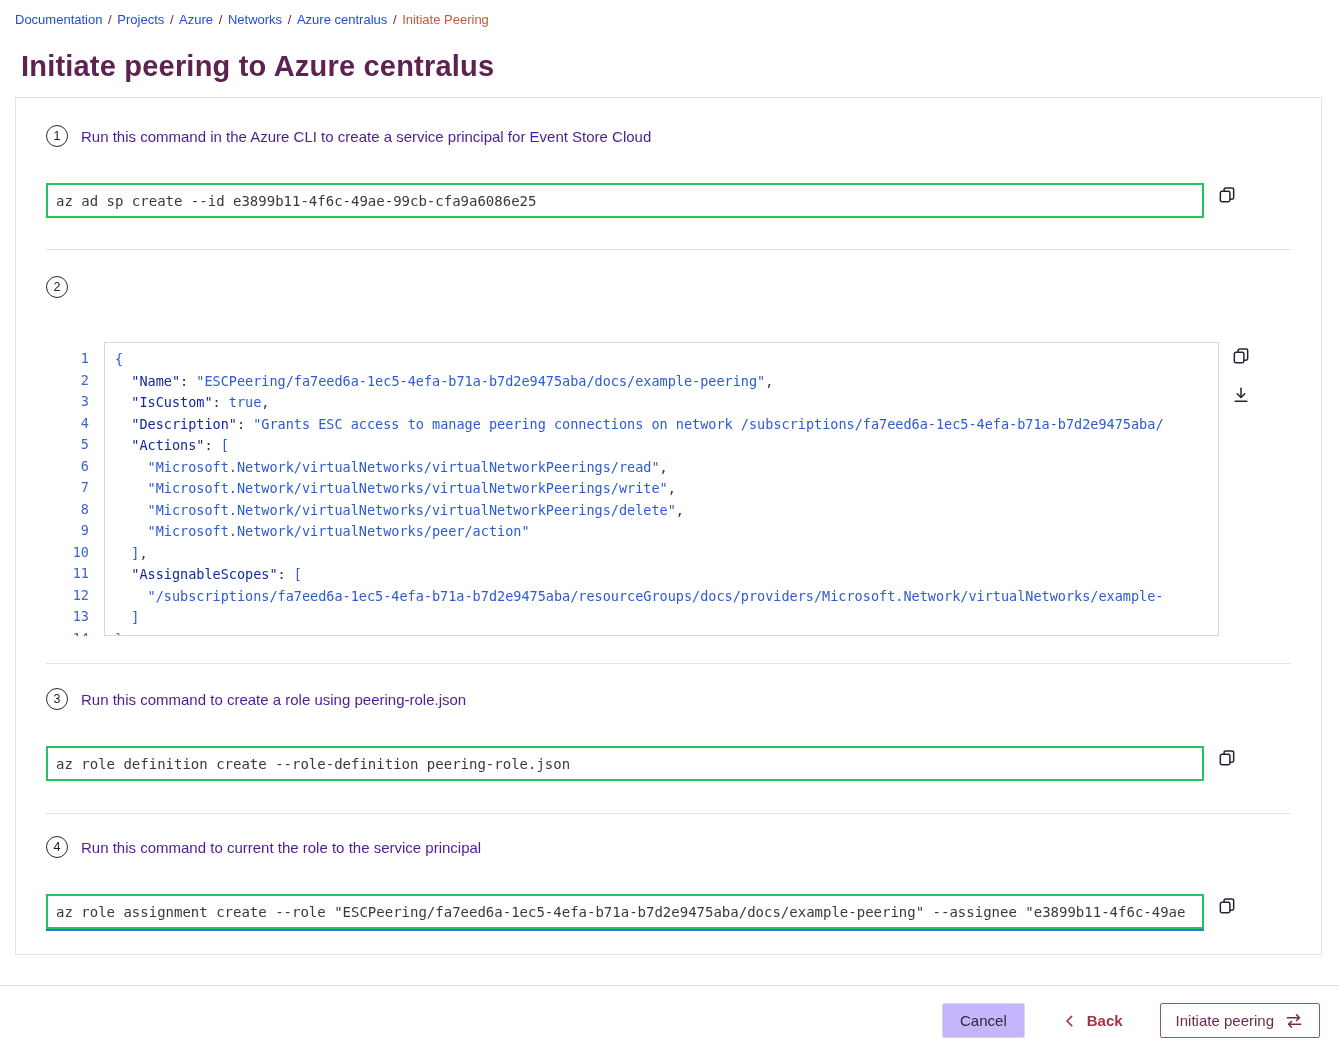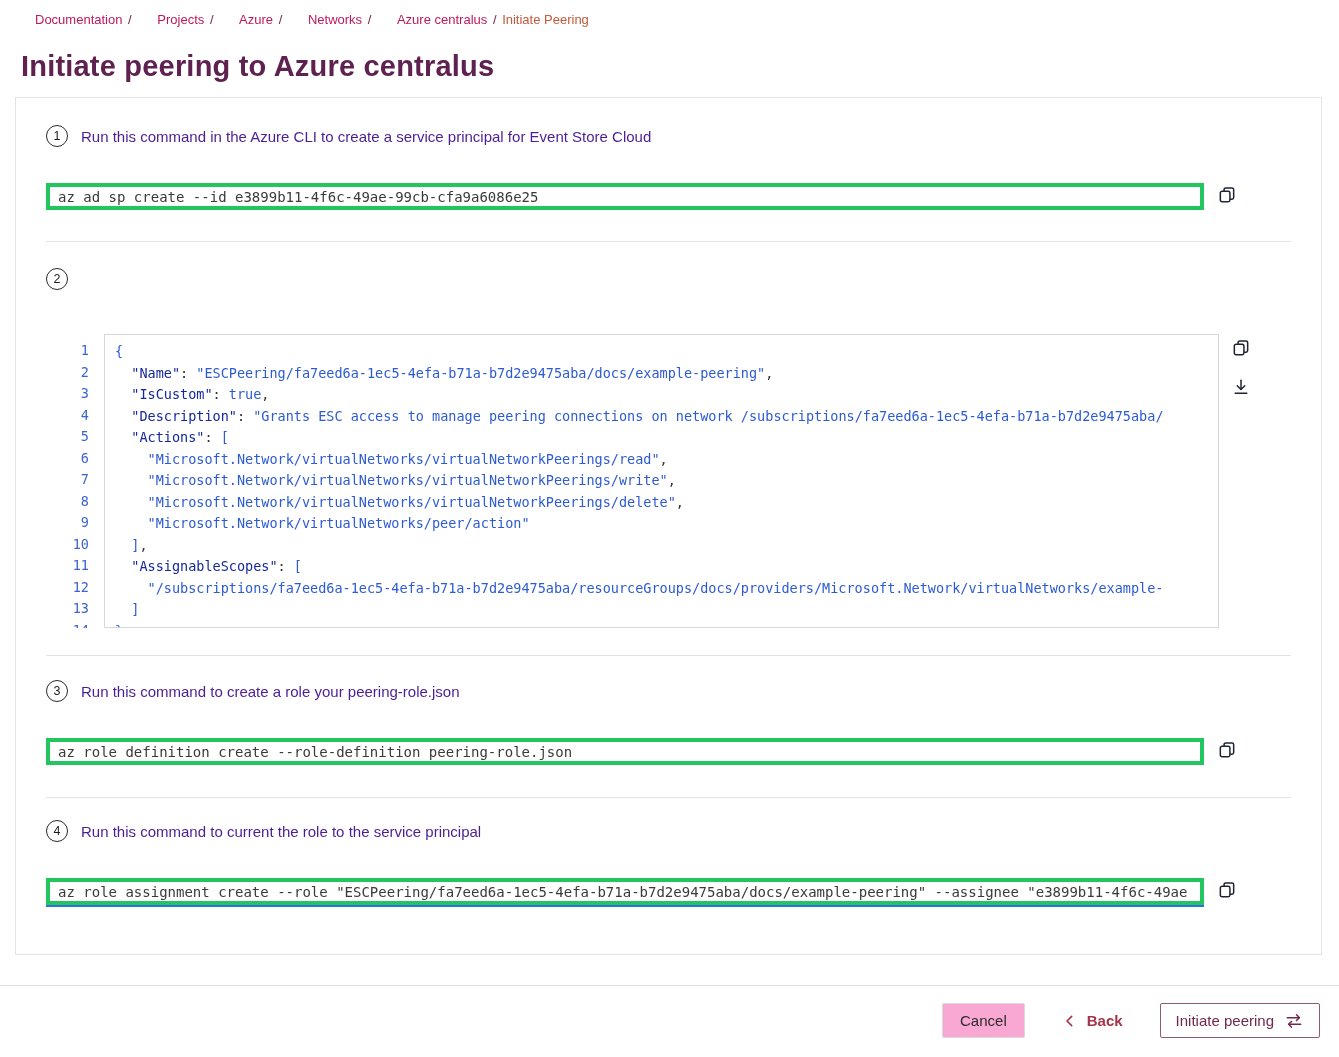--- a/index.html
+++ b/index.html
@@ -5,41 +5,41 @@
   * { box-sizing: border-box; }
   html,body { margin:0; padding:0; }
   body {
     width:1339px; height:1057px; position:relative; overflow:hidden;
     background:#ffffff; color:#1d1d1d;
     font-family:"Liberation Sans", sans-serif;
   }
 
   
   .breadcrumb { position:absolute; top:12px; left:15px; font-size:13px; white-space:nowrap; }
-  .crumb { color:#be185d; text-decoration:none;margin-left:20px; }
+  .crumb { color:#1d4ed8; text-decoration:none; }
   .crumb-sep { color:#7a2045; margin:0 2px; }
   .crumb-current { color:#c05a3c; }
 
   
   .page-title { position:absolute; top:42px; left:13px; margin:8px;
     font-size:29px; font-weight:600; color:#5e2150; letter-spacing:.2px; }
 
   
   .card { position:absolute; top:97px; left:15px; width:1307px; height:858px;
     border:1px solid #e3e3e3; background:#fff; padding:0 30px; }
 
   .step-head { display:flex; align-items:center; gap:13px; }
   .sh-1 { margin-top:27px; } .sh-2 { margin-top:26px; }
   .sh-3 { margin-top:24px; } .sh-4 { margin-top:22px; }
   .step-circle { width:22px; height:22px; border:1px solid #2a2a2a; border-radius:50%;
     display:flex; align-items:center; justify-content:center; font-size:12.5px; flex:none; }
   .step-text { font-size:15px; color:#4c1d95; }
 
   .cmd-row { display:flex; align-items:flex-start; margin-top:36px; }
-  .cmd-input { width:1158px; height:27px; border:4px solid #22c55e; border-radius:0;
+  .cmd-input { width:1158px; height:35px; border:2px solid #22c55e; border-radius:0;
     padding:2px 8px; font-family:"DejaVu Sans Mono", monospace; font-size:14px;
     color:#3a3a3a; background:#fff; outline:none; }
   .cmd-input.focused { box-shadow:0 2px 0 0 #2f6fe8; }
   .icon-btn { background:none; border:none; padding:0; margin-left:13px; cursor:pointer;
     height:24px; display:flex; align-items:center; }
 
   .divider { border-top:1px solid #e3e3e3; }
   .d-1 { margin-top:31px; } .d-2 { margin-top:27px; } .d-3 { margin-top:32px; }
 
   
@@ -55,21 +55,21 @@
   .tok-bool  { color:#2d5bd4; }
   .tok-brace { color:#2d5bd4; }
   .tok-punct { color:#333333; }
   .editor-actions { display:flex; flex-direction:column; gap:15px; margin-left:12px; padding-top:2px; }
 
   
   .footer-divider { position:absolute; top:985px; left:0; width:1339px; border-top:1px solid #e0e0e0; }
   .footer-actions { position:absolute; top:1003px; right:19px; display:flex; align-items:center; gap:27px; }
   .btn { height:35px; display:flex; align-items:center; justify-content:center;
     font-size:15px; cursor:pointer; font-family:inherit; border-radius:2px; }
-  .btn-cancel   { background:#f9a8d4; border:1px solid #d9dadc; color:#2c2c2c; padding:0 17px; }
+  .btn-cancel   { background:#c4b5fd; border:1px solid #d9dadc; color:#2c2c2c; padding:0 17px; }
   .btn-back     { background:#ffffff; border:none; color:#a3354a; padding:0 10px; gap:9px; font-weight:700; }
   .btn-initiate { background:#ffffff; border:1px solid #8c5a74; color:#71284e; padding:0 15px; gap:10px; font-weight:500; }
   .btn svg { display:block; }
 </style>
 </head>
 <body>
 
 <nav class="breadcrumb"><a href="#" class="crumb">Documentation</a><span class="crumb-sep"> / </span><a href="#" class="crumb">Projects</a><span class="crumb-sep"> / </span><a href="#" class="crumb">Azure</a><span class="crumb-sep"> / </span><a href="#" class="crumb">Networks</a><span class="crumb-sep"> / </span><a href="#" class="crumb">Azure centralus</a><span class="crumb-sep"> / </span><span class="crumb-current">Initiate Peering</span></nav>
 
 <h1 class="page-title">Initiate peering to Azure centralus</h1>
@@ -132,21 +132,21 @@
         </button>
       </div>
     </div>
   </section>
 
   <div class="divider d-2"></div>
 
   <section>
     <div class="step-head sh-3">
       <span class="step-circle">3</span>
-      <span class="step-text">Run this command to create a role your peering-role.json</span>
+      <span class="step-text">Run this command to create a role using peering-role.json</span>
     </div>
     <div class="cmd-row">
       <input class="cmd-input" readonly="" value="az role definition create --role-definition peering-role.json" style="">
       <button class="icon-btn">
         <svg width="20" height="20" viewBox="0 0 24 24" fill="none" stroke="#1f2433" stroke-width="1.8" stroke-linecap="round" stroke-linejoin="round">
           <rect x="4" y="7.5" width="11.5" height="12.5" rx="2"></rect>
           <path d="M8.5 7.5V5.5a2 2 0 0 1 2-2H18a2 2 0 0 1 2 2V15a2 2 0 0 1-2 2h-2"></path>
         </svg>
       </button>
     </div>

